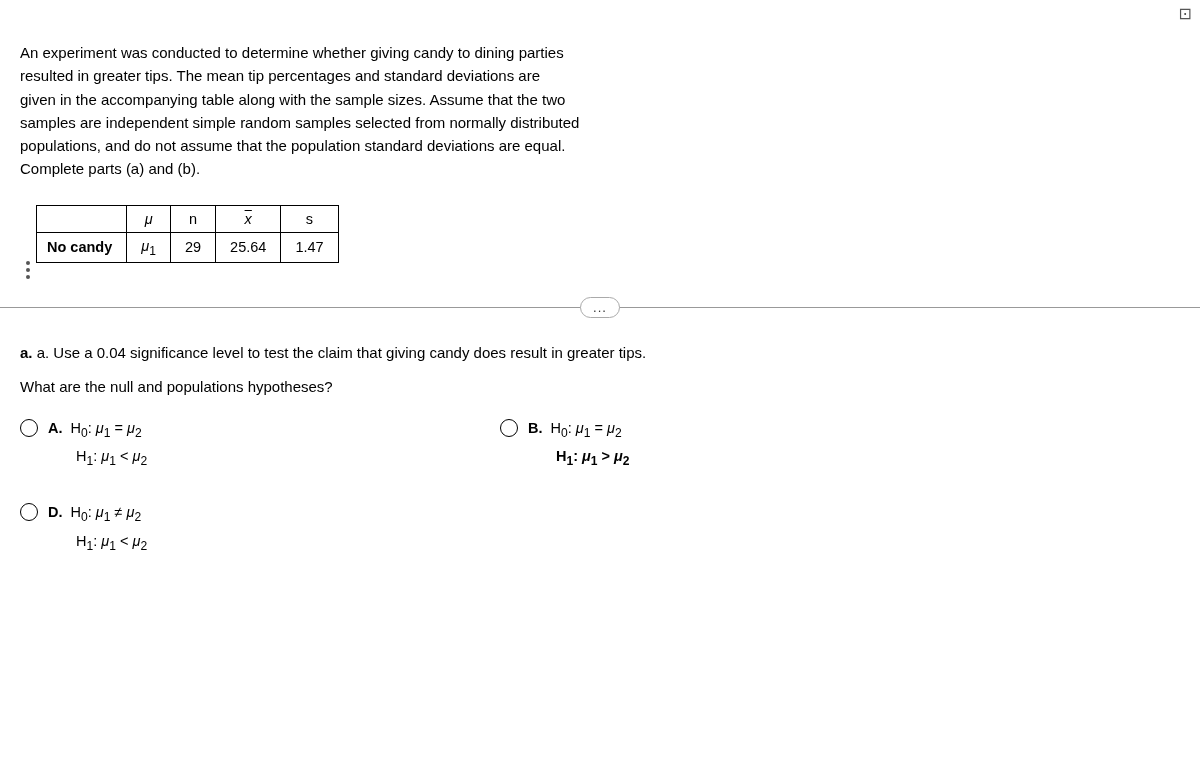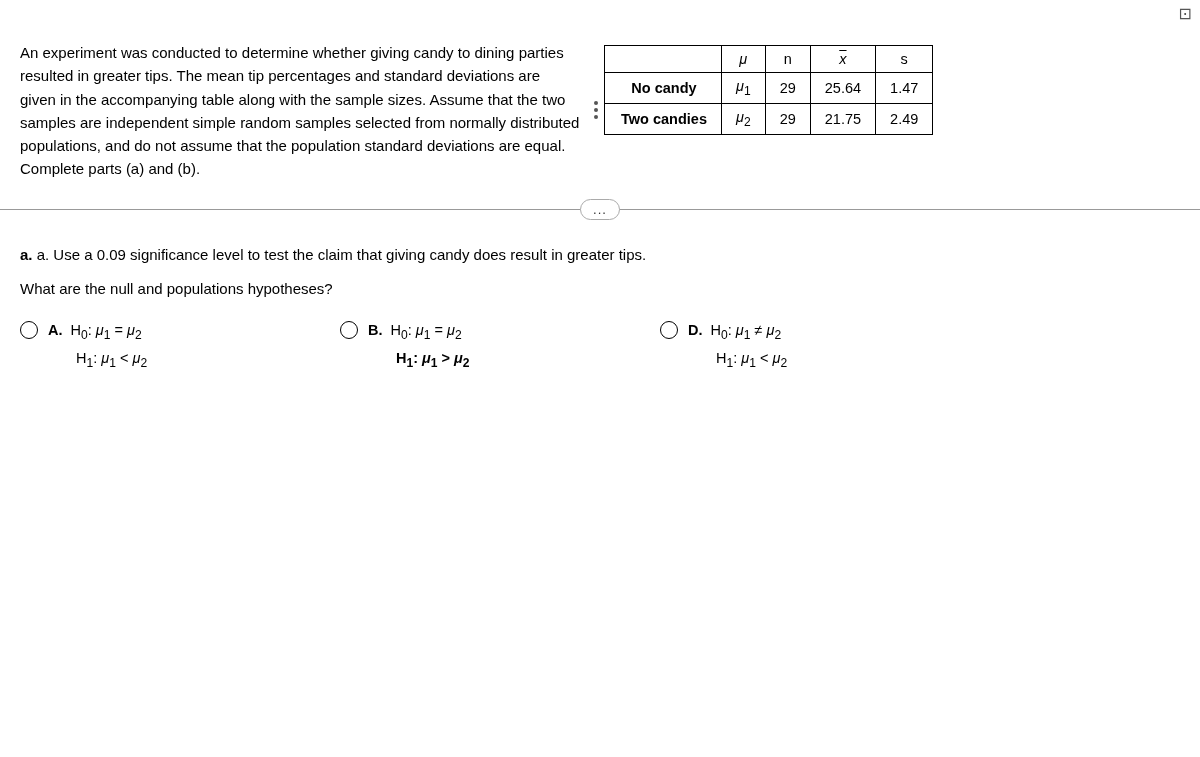--- a/index.html
+++ b/index.html
@@ -7,23 +7,23 @@
       font-family: Arial, sans-serif;
       font-size: 15px;
       background: #fff;
       color: #000;
       width: 1200px;
       min-height: 757px;
     }
 
     .top-section {
       display: flex;
-      flex-direction: row;
+      flex-direction: column;
       padding: 18px 30px 10px 20px;
-      gap: 8px;
+      gap: 20px;
       align-items: flex-start;
     }
 
     .problem-text {
       flex: 1;
       max-width: 560px;
       line-height: 1.55;
       font-size: 15px;
     }
 
@@ -65,22 +65,22 @@
       white-space: nowrap;
     }
 
     .data-table th {
       font-weight: normal;
       background: #fff;
     }
 
     .data-table td:first-child {
       font-weight: bold;
-      text-align: center;
-      padding-left: 16px;
+      text-align: right;
+      padding-left: 10px;
       margin-top: 24px;
     }
 
     .data-table td:nth-child(2) {
       font-style: normal;
     }
 
     .table-wrapper {
       position: relative;
     }
@@ -129,21 +129,21 @@
       font-weight: bold;
     }
 
     .hypotheses-question {
       font-size: 15px;
       margin-bottom: 22px;
     }
 
     .options-grid {
       display: grid;
-      grid-template-columns: 1fr 1fr 1fr;
+      grid-template-columns: 1fr 1fr;
       gap: 30px 60px;
       max-width: 900px;
     }
 
     .option {
       display: flex;
       flex-direction: row;
       align-items: flex-start;
       gap: 10px;
     }
@@ -217,41 +217,34 @@
           </tr>
         </thead>
         <tbody>
           <tr>
             <td>No candy</td>
             <td><span style="font-style:italic;">μ</span><sub>1</sub></td>
             <td>29</td>
             <td>25.64</td>
             <td>1.47</td>
           </tr>
-          <tr>
-            <td>Two candies</td>
-            <td><span style="font-style:italic;">μ</span><sub>2</sub></td>
-            <td>29</td>
-            <td>21.75</td>
-            <td>2.49</td>
-          </tr>
         </tbody>
       </table>
     </div>
   </div>
 </div>
 
 <div class="divider-row">
   <div class="divider-line"></div>
   <button class="more-btn">...</button>
 </div>
 
 <div class="bottom-section">
   <div class="question-a">
-    <span class="bold-a">a. </span><span style="font-size:15px;">a. Use a 0.09 significance level to test the claim that giving candy does result in greater tips.</span>
+    <span class="bold-a">a. </span><span style="font-size:15px;">a. Use a 0.04 significance level to test the claim that giving candy does result in greater tips.</span>
   </div>
   <div class="hypotheses-question">What are the null and populations hypotheses?</div>
 
   <div class="options-grid">
 
     <div class="option">
       <div class="option-radio"></div>
       <div class="option-content">
         <div class="option-line">
           <span class="option-label">A.</span>

